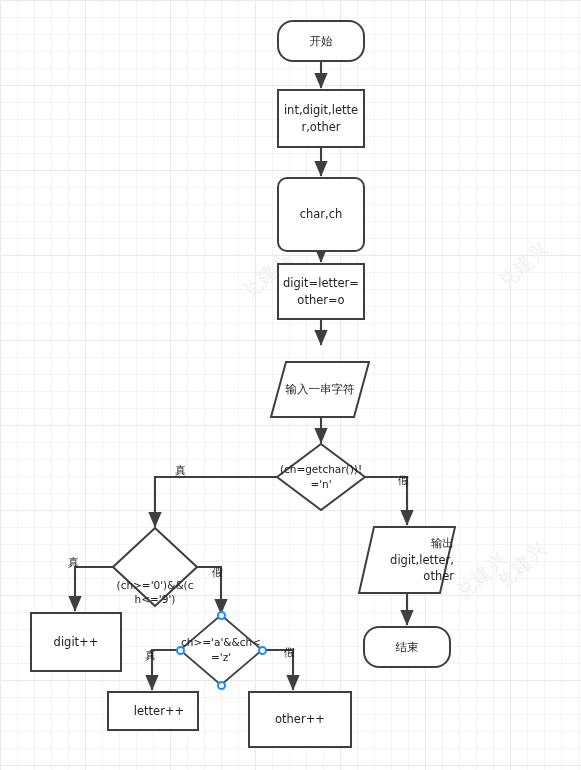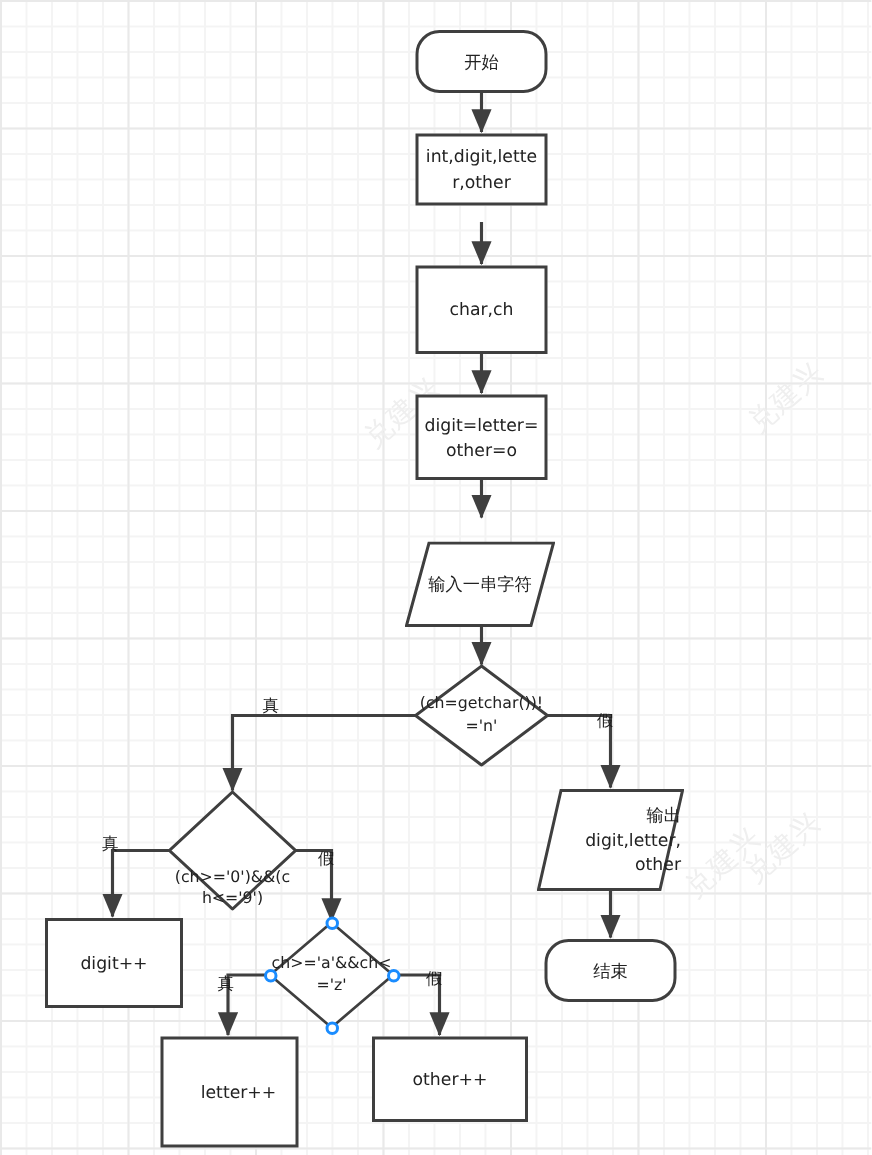--- a/index.html
+++ b/index.html
@@ -178,25 +178,25 @@
       <path d="M262,650 L293,650 L293,690"></path>
 
       <path d="M407,594 L407,625"></path>
     </g>
   </svg>
 
   <div class="node shape-terminator" style="left:277px; top:20px; width:88px; height:42px;">
     <span class="txt">开始</span>
   </div>
 
-  <div class="node shape-process" style="left:277px; top:89px; width:88px; height:48px;">
+  <div class="node shape-process" style="left:277px; top:89px; width:88px; height:59px;">
     <span class="txt">int,digit,letter,other</span>
   </div>
 
-  <div class="node shape-process" style="left:277px; top:177px; width:88px; height:59px;">
+  <div class="node shape-process" style="left:277px; top:177px; width:88px; height:75px;border-radius:10px;">
     <span class="txt">char,ch</span>
   </div>
 
   <div class="node shape-process" style="left:277px; top:263px; width:88px; height:57px;">
     <span class="txt">digit=letter=other=o</span>
   </div>
 
   <div class="node shape-io" style="left:270px; top:345px; width:100px; height:57px;margin-top:16px;">
     <svg viewBox="0 0 100 57" preserveAspectRatio="none">
       <polygon points="16,1 99,1 84,56 1,56" fill="#ffffff" stroke="#3f3f3f" stroke-width="2"></polygon>
@@ -226,21 +226,21 @@
     <div class="handle" style="left:42px; top:1px;"></div>
     <div class="handle" style="left:83px; top:36px;"></div>
     <div class="handle" style="left:42px; top:71px;"></div>
     <div class="handle" style="left:1px;  top:36px;"></div>
   </div>
 
   <div class="node shape-process" style="left:30px; top:612px; width:92px; height:60px;">
     <span class="txt">digit++</span>
   </div>
 
-  <div class="node shape-process" style="left:107px; top:691px; width:92px; height:74px;padding-left:12px;">
+  <div class="node shape-process" style="left:107px; top:691px; width:92px; height:40px;padding-left:12px;">
     <span class="txt">letter++</span>
   </div>
 
   <div class="node shape-process" style="left:248px; top:691px; width:104px; height:57px;">
     <span class="txt">other++</span>
   </div>
 
   <div class="node shape-io" style="left:358px; top:526px; width:98px; height:68px;text-align:right;">
     <svg viewBox="0 0 98 68" preserveAspectRatio="none">
       <polygon points="16,1 97,1 82,67 1,67" fill="#ffffff" stroke="#3f3f3f" stroke-width="2"></polygon>

